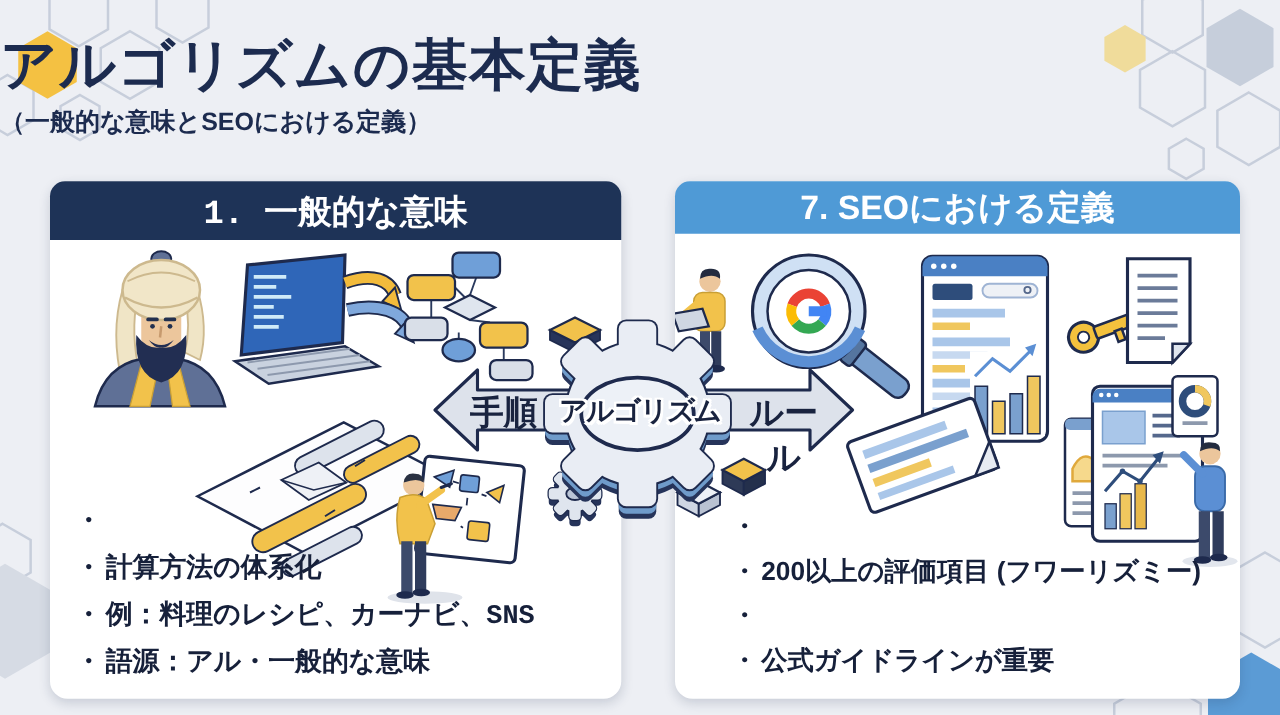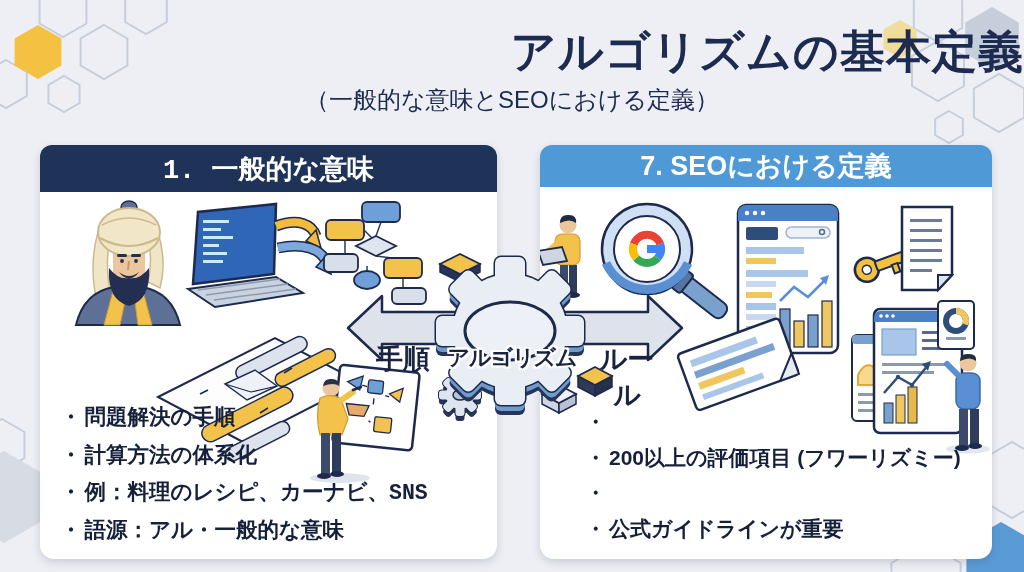--- a/index.html
+++ b/index.html
@@ -1,44 +1,44 @@
 <!DOCTYPE html>
 <html style="--background: #edeff4; --title: #1c2b4f; --left-header-bg: #1e3357; --right-header-bg: #4f9ad6; --header-text: #ffffff; --bullet-text: #16203a; --accent-yellow: #f2c24b; --accent-blue: #5b9bd5; --outline-navy: #1e2a4d; --hex-outline: #c7cedb;"><head>
 <meta charset="utf-8">
 <style>
   html,body{margin:0;padding:0;}
   .page{position:relative;width:1024px;height:572px;overflow:hidden;
         background:var(--background,#edeff4);
         font-family:"Liberation Sans","DejaVu Sans",sans-serif;}
   .hexbg{position:absolute;left:0;top:0;z-index:0;}
-  .title{position:absolute;top:22px;left:0;width:100%;text-align:right;
+  .title{position:absolute;top:22px;left:0;width:100%;text-align:left;
          font-size:45px;font-weight:900;color:var(--title,#1c2b4f);letter-spacing:1px;z-index:1;}
-  .subtitle{position:absolute;top:84px;left:0;width:100%;text-align:center;
-            font-size:24px;font-weight:400;color:var(--title,#1c2b4f);z-index:1;}
+  .subtitle{position:absolute;top:84px;left:0;width:100%;
+            font-size:20px;font-weight:700;color:var(--title,#1c2b4f);z-index:1;}
   .card{position:absolute;top:145px;height:414px;background:#fff;border-radius:14px;
         box-shadow:0 3px 9px rgba(30,42,77,.18);z-index:1;}
   .card.left{left:40px;width:457px;font-family:Liberation Mono, monospace;}
   .card.right{left:540px;width:452px;}
   .card-header{display:flex;align-items:center;justify-content:center;color:#fff;
                font-size:27px;font-weight:800;border-radius:12px 12px 0 0;}
   .card.left  .card-header{height:47px;background:var(--left-header-bg,#1e3357);}
   .card.right .card-header{height:42px;background:var(--right-header-bg,#4f9ad6);}
   .illu{position:absolute;left:0;z-index:1;}
   .card.left  .illu{top:47px;}
   .card.right .illu{top:42px;}
   .bullets{position:absolute;bottom:9px;z-index:3;}
   .card.left  .bullets{left:20px;}
   .card.right .bullets{left:45px;bottom:13px;}
   .bullet{display:flex;align-items:baseline;white-space:nowrap;
           font-weight:800;color:var(--bullet-text,#16203a);}
   .card.left  .bullet{font-size:21.5px;line-height:37.5px;}
   .card.right .bullet{font-size:21px;line-height:35.5px;}
   .dot{margin-right:3px;}
   .overlay{position:absolute;left:330px;top:253px;z-index:2;pointer-events:none;}
-  .lbl{position:absolute;z-index:3;font-weight:800;color:#19233f;text-align:center;margin-top:29px;}
+  .lbl{position:absolute;z-index:3;font-weight:800;color:#19233f;text-align:center;}
   .lbl-arrow{font-size:27px;}
   #lbl-order{left:370px;top:312px;width:66px;}
   #lbl-rule{left:586px;top:312px;width:82px;}
   #lbl-gear{left:430px;top:314px;width:164px;font-size:22px;letter-spacing:-1px;
             text-shadow:-2px -2px 0 #fff,2px -2px 0 #fff,-2px 2px 0 #fff,2px 2px 0 #fff,
                         0 -2px 0 #fff,0 2px 0 #fff,-2px 0 0 #fff,2px 0 0 #fff;}
 </style>
 </head>
 <body>
 
@@ -184,21 +184,20 @@
         <use href="#minigear" transform="translate(0,5)" fill="#26345a"></use>
         <use href="#minigear" fill="#dfe5ee" stroke="#1e2a4d" stroke-width="2"></use>
         <use href="#minigear" fill="#dfe5ee"></use>
         <ellipse cx="420" cy="203" rx="7" ry="5" fill="#b9c4d6" stroke="#1e2a4d" stroke-width="1.5"></ellipse>
       </g>
     </svg>
 
     <div class="bullets">
       <div class="bullet">
         <span class="dot">・</span>
-        <span>問題解決の手順</span>
       </div>
       <div class="bullet">
         <span class="dot">・</span>
         <span>計算方法の体系化</span>
       </div>
       <div class="bullet">
         <span class="dot">・</span>
         <span>例：料理のレシピ、カーナビ、SNS</span>
       </div>
       <div class="bullet">

